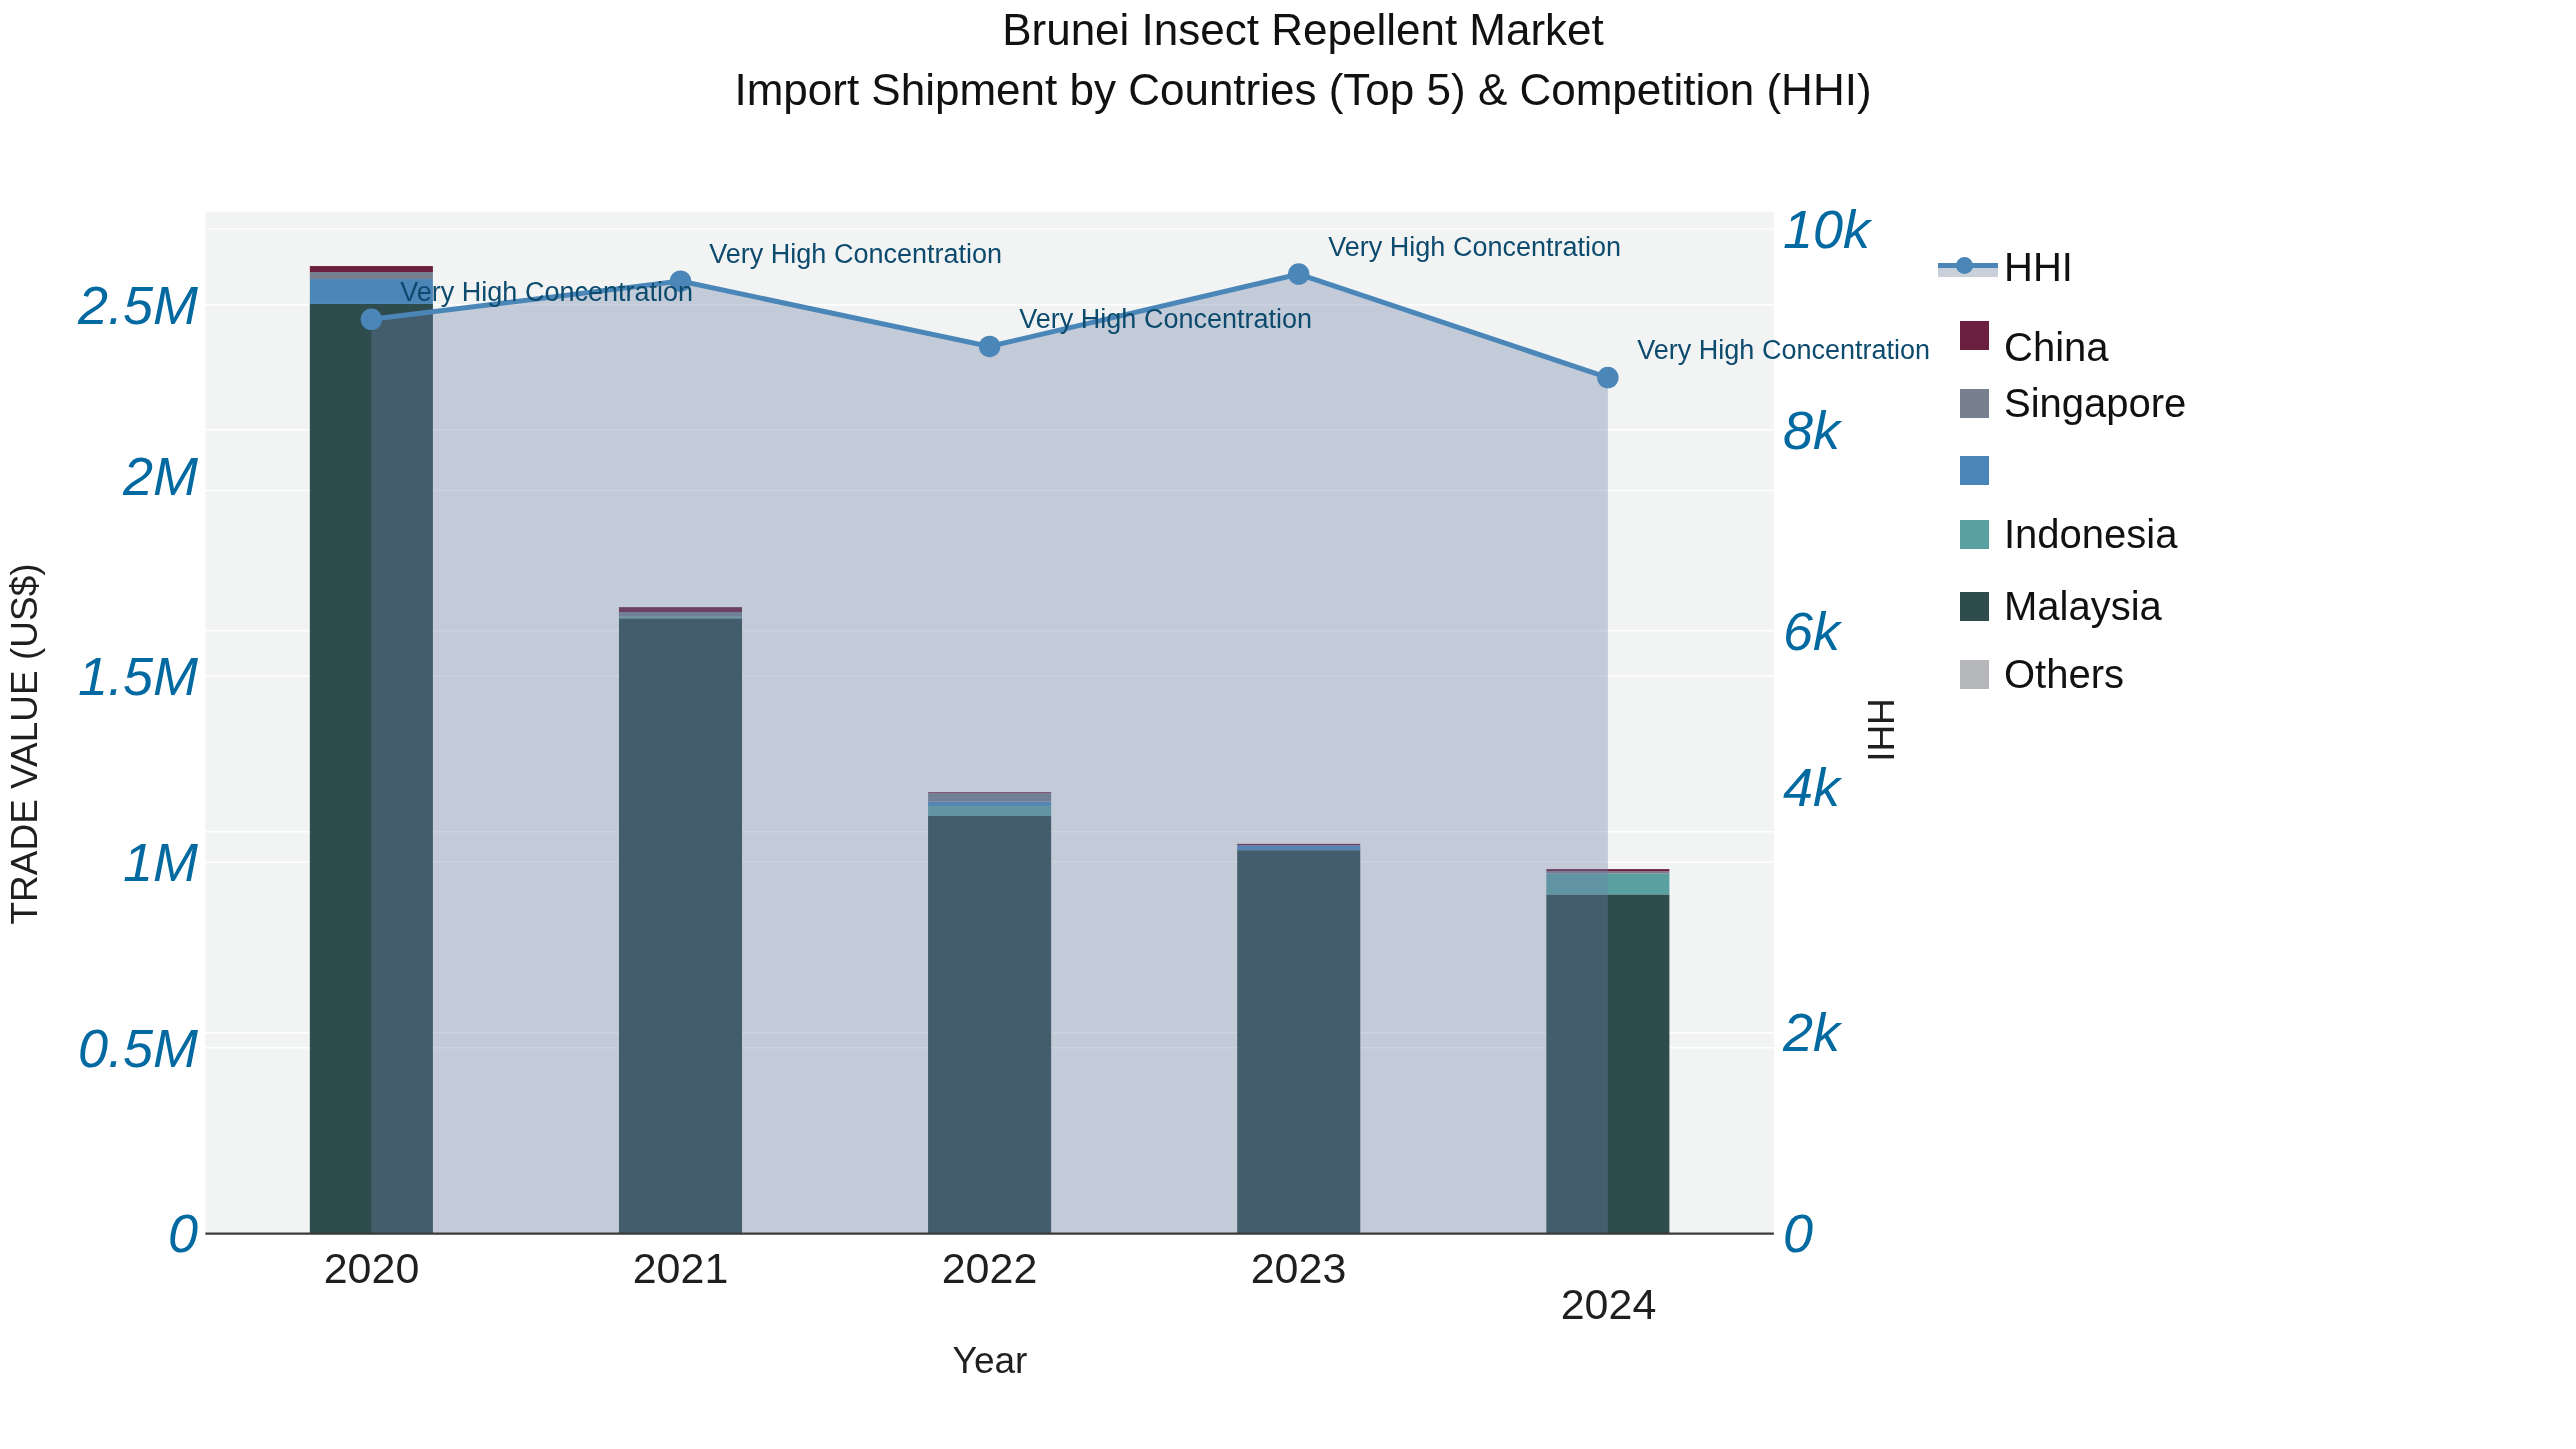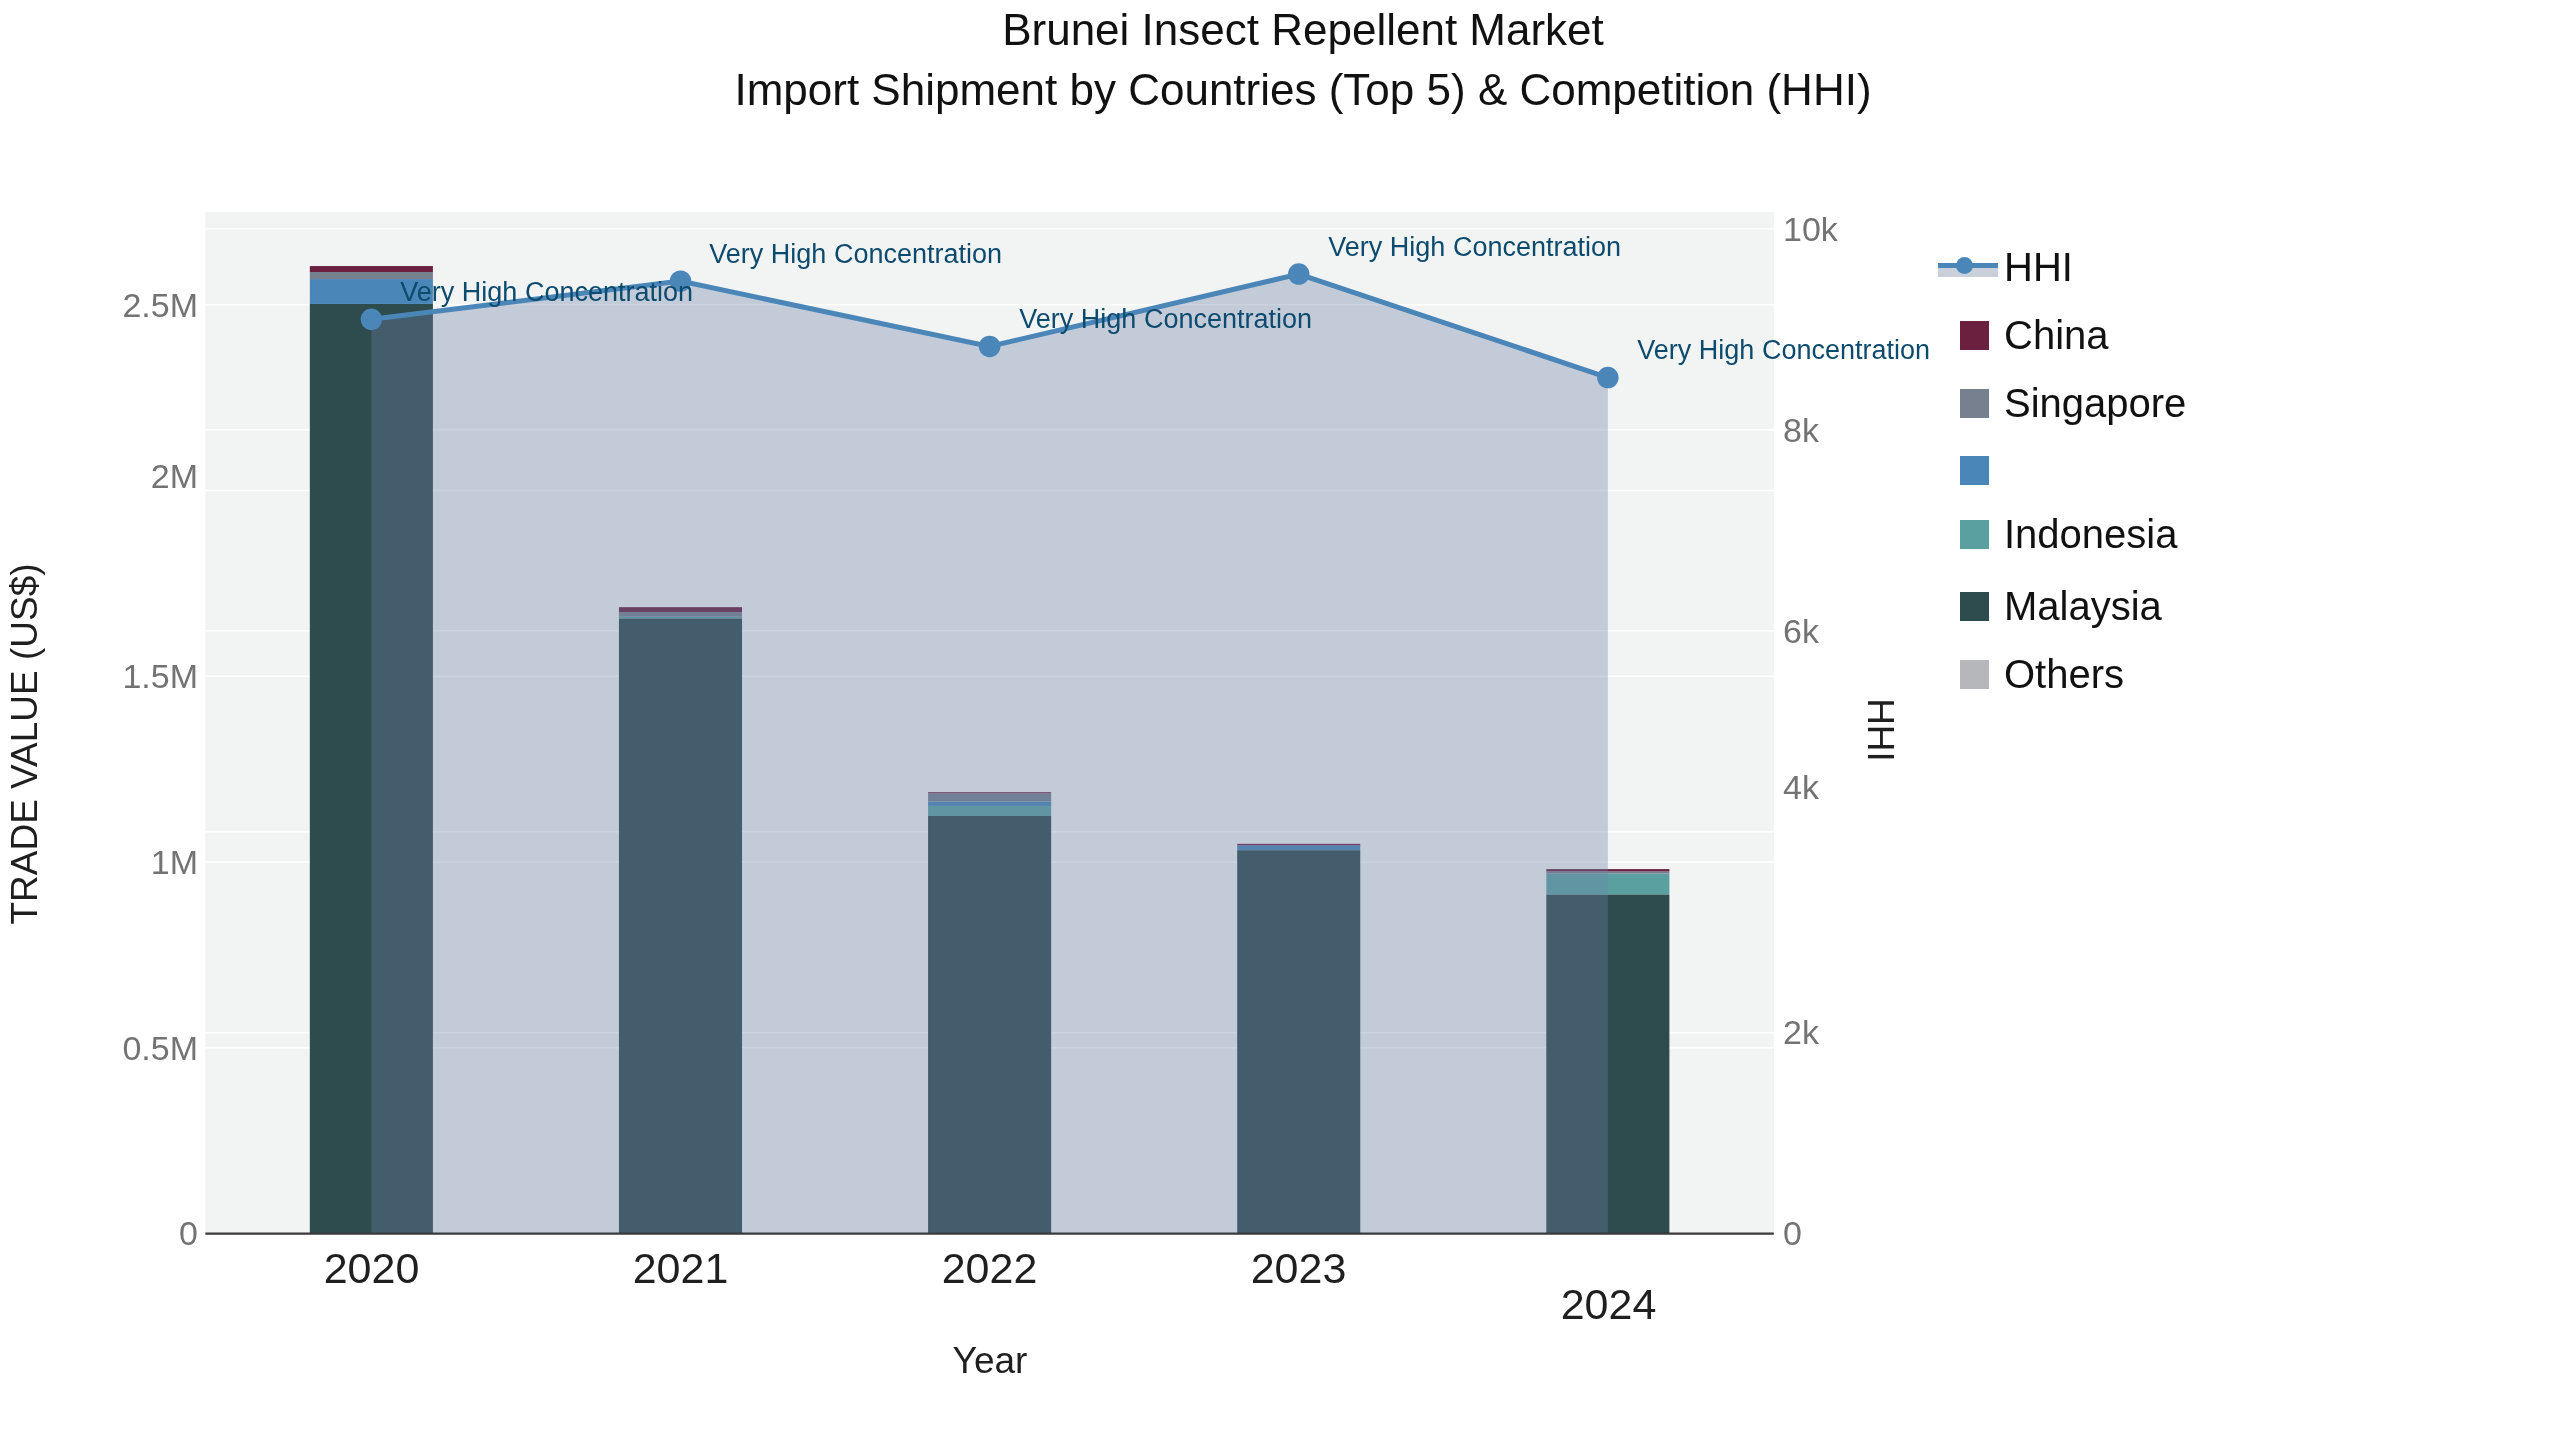--- a/index.html
+++ b/index.html
@@ -1,21 +1,21 @@
 <!DOCTYPE html>
 <html style="font-size:11.4px"><head>
 <meta charset="utf-8">
 <style>
   html,body{margin:0;padding:0;background:#ffffff;}
   body{width:2576px;height:1449px;position:relative;overflow:hidden;
        font-family:"Liberation Sans",sans-serif;color:#1c1c1c;}
   .abs{position:absolute;}
   .title-block{left:15px;top:92;width:2576px;text-align:center;}
   .title-line{font-size:44px;line-height:60px;color:#111;}
-  .tick{font-size:34px;line-height:44px;color:#737373;white-space:nowrap;}
+  .tick{font-size:54px;line-height:44px;color:#0369a1;white-space:nowrap;font-style:italic;}
   .tick-left{width:198px;text-align:right;}
   .tick-right{text-align:left;}
   .year-label{width:215px;text-align:center;font-size:43px;line-height:44px;color:#1f1f1f;}
   .axis-title{font-size:37px;color:#1f1f1f;white-space:nowrap;transform:translate(-50%,-50%) rotate(-90deg);}
   .axis-title-right{transform:translate(-50%,-50%) rotate(90deg);}
   .x-axis-title{font-size:37px;color:#1f1f1f;width:286px;text-align:center;}
   .annotation{width:644px;text-align:right;font-size:27px;line-height:30px;color:#0c4a6e;white-space:nowrap;}
   .legend{left:0;top:0;}
   .legend-row{position:absolute;left:1932px;width:630px;height:69px;display:flex;align-items:center;cursor:pointer;}
   .legend-sample{width:72px;height:69px;position:relative;flex:none;}
@@ -109,21 +109,21 @@
 
 <div id="legend" class="abs legend">
     <div class="legend-row" style="top: 233px;">
       <div class="legend-sample">
         <div class="legend-band" style="background: rgb(201, 208, 218);"></div>
         <div class="legend-line" style="background: rgb(74, 134, 184);"></div>
         <div class="legend-dot" style="background: rgb(74, 134, 184);"></div>
       </div>
       <div class="legend-label">HHI</div>
     </div>
-    <div class="legend-row" style="top: 301px;">
+    <div class="legend-row" style="top: 301px; align-items: flex-end;">
       <div class="legend-sample">
         <div class="legend-swatch" style="background: rgb(107, 32, 64);"></div>
       </div>
       <div class="legend-label">China</div>
     </div>
     <div class="legend-row" style="top: 369px;">
       <div class="legend-sample">
         <div class="legend-swatch" style="background: rgb(118, 128, 143);"></div>
       </div>
       <div class="legend-label">Singapore</div>

